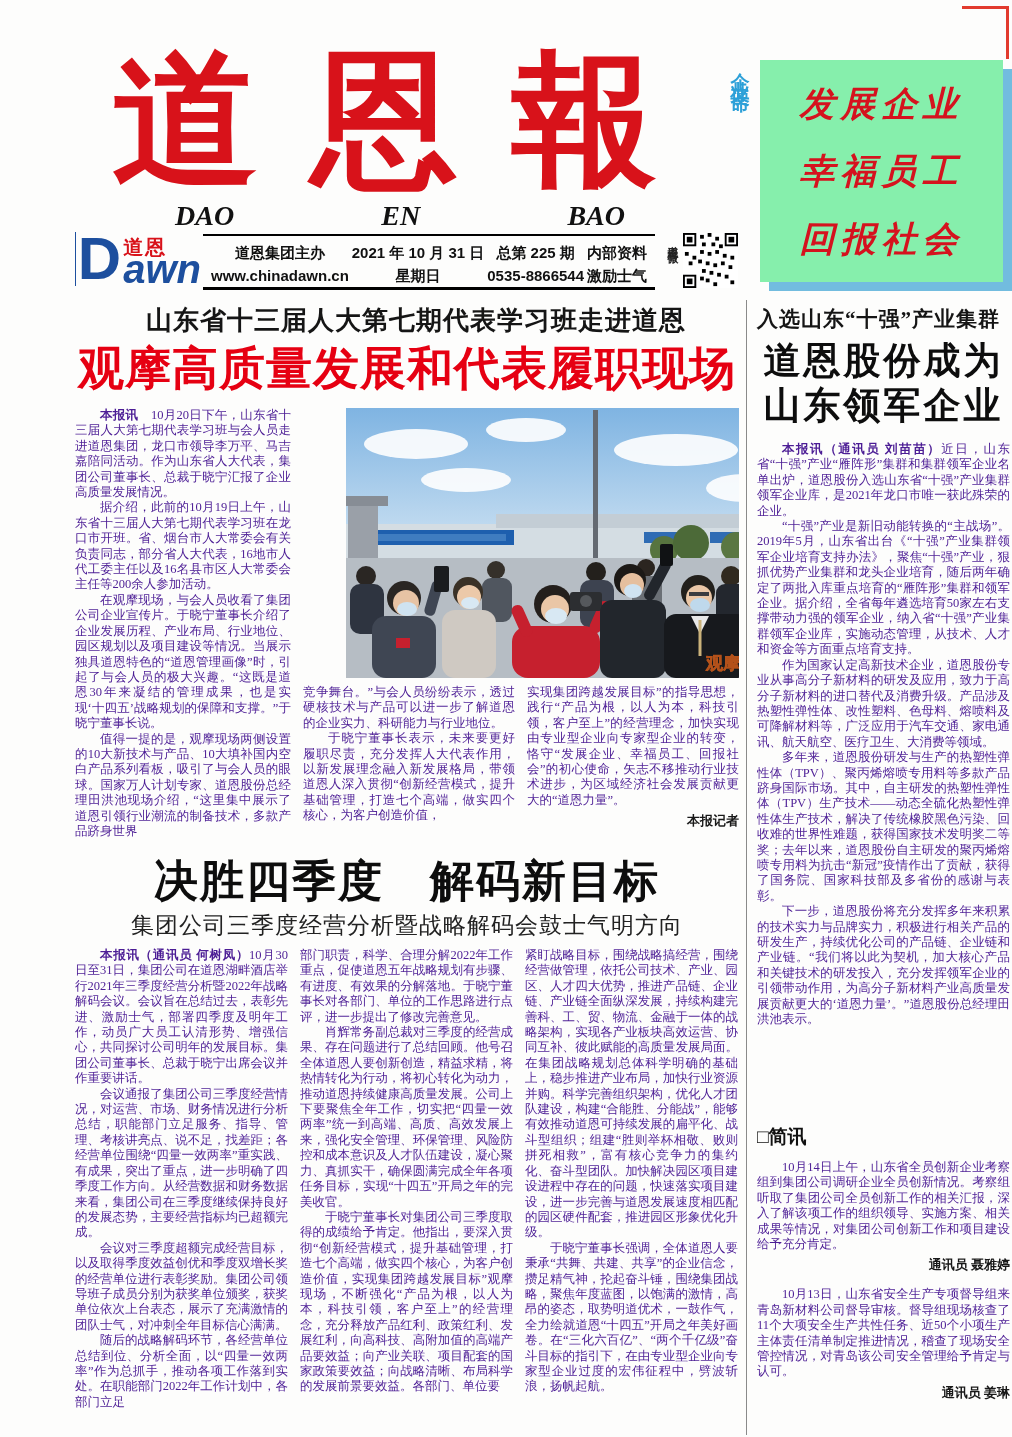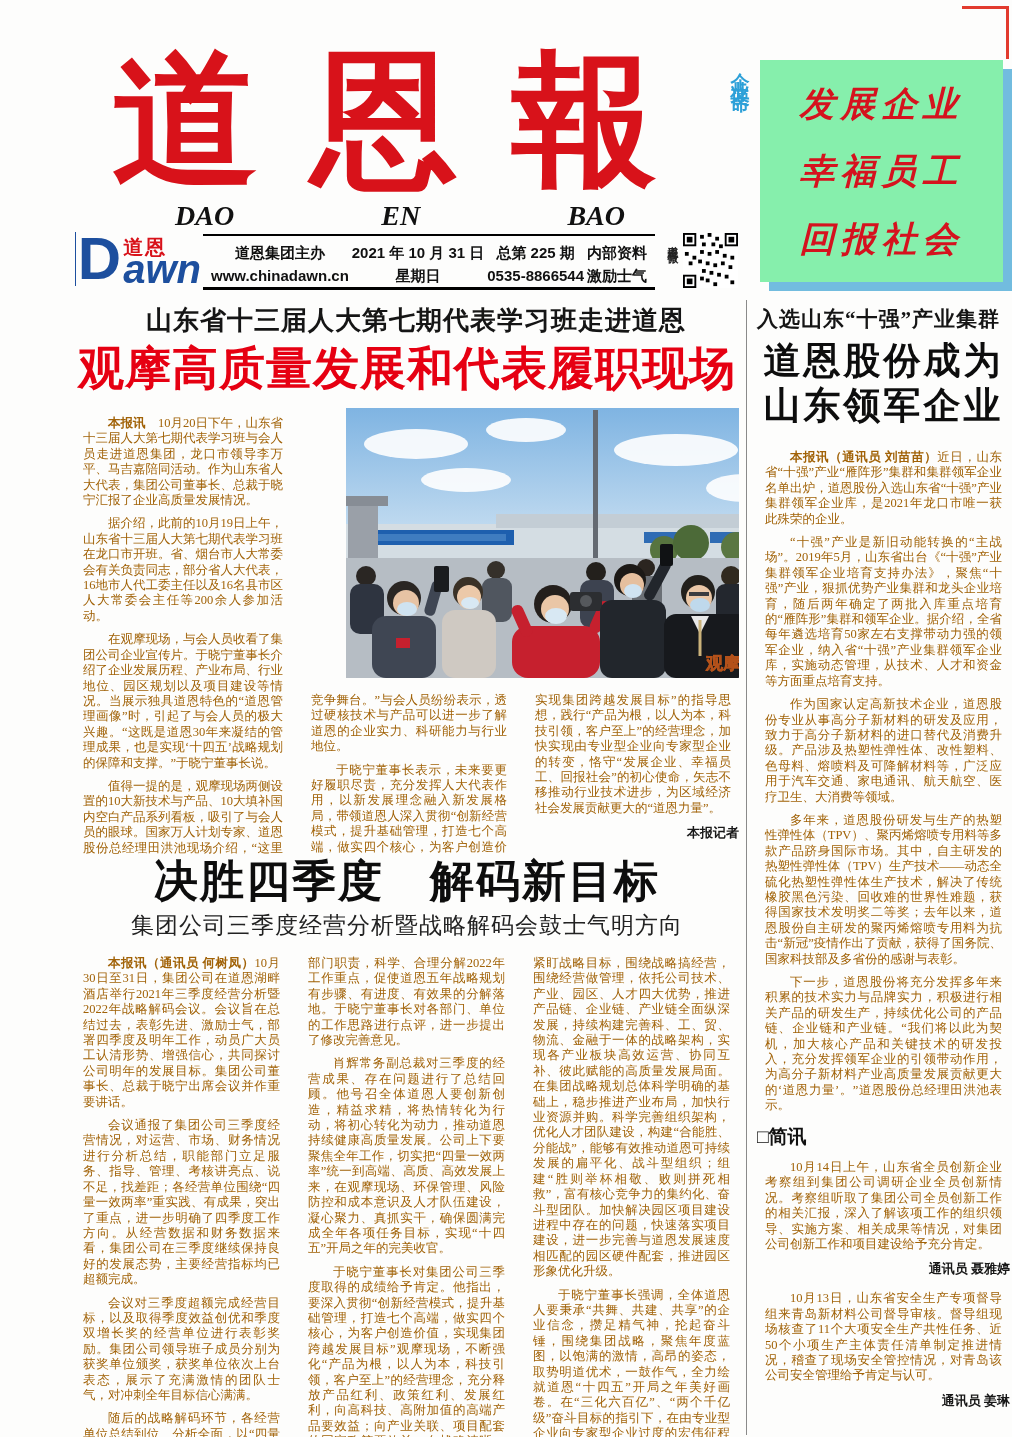--- a/index.html
+++ b/index.html
@@ -41,21 +41,21 @@
   #a1kicker{left:84px;top:303px;width:664px;text-align:center;font-size:26px;font-weight:600;
             letter-spacing:1px;color:#151515;}
   #a1head{left:75px;top:338px;width:664px;text-align:center;font-family:"Liberation Sans",sans-serif;
           font-weight:700;font-size:46px;letter-spacing:1px;color:#e60012;}
   #a1body{left:75px;top:408px;width:664px;height:446px;display:flex;gap:12px;overflow:hidden;}
   #a1c1{width:216px;flex:none;overflow:hidden;}
   #a1right{width:436px;flex:none;display:flex;flex-direction:column;}
   #photo{width:436px;height:270px;position:relative;flex:none;padding-left:43px;}
   #a1sub{display:flex;gap:12px;margin-top:7px;flex:1;overflow:hidden;}
   #a1sub .sc{width:212px;overflow:hidden;}
-  .bp{font-size:12.5px;line-height:15.4px;text-align:justify;text-indent:2em;margin:8px;color:#a16207;}
+  .bp{font-size:12.5px;line-height:15.4px;text-align:justify;text-indent:2em;margin:0;color:#4c1d95;}
   .bp b{font-weight:bold;}
   .noind{text-indent:0;}
   .byline{text-align:right;font-weight:bold;font-size:13px;margin-top:4px;}
   
   #a2head{left:75px;top:852px;width:664px;text-align:center;font-family:"Liberation Sans",sans-serif;
           font-weight:900;font-size:44px;color:#0d0d0d;letter-spacing:2px;}
   #a2sub{left:75px;top:910px;width:664px;text-align:center;font-size:23px;font-weight:500;color:#222;letter-spacing:1px;}
   #a2body{left:75px;top:948px;width:664px;height:489px;display:flex;gap:12px;overflow:hidden;}
   #a2body .col{width:213px;overflow:hidden;}
   
@@ -297,21 +297,21 @@
 <div class="abs" id="a2sub">集团公司三季度经营分析暨战略解码会鼓士气明方向</div>
 <div class="abs" id="a2body">
   <div class="col">
     <p class="bp"><b>本报讯（通讯员 何树凤）</b><span>10月30日至31日，集团公司在道恩湖畔酒店举行2021年三季度经营分析暨2022年战略解码会议。会议旨在总结过去，表彰先进、激励士气，部署四季度及明年工作，动员广大员工认清形势、增强信心，共同探讨公司明年的发展目标。集团公司董事长、总裁于晓宁出席会议并作重要讲话。</span></p>
     <p class="bp">会议通报了集团公司三季度经营情况，对运营、市场、财务情况进行分析总结，职能部门立足服务、指导、管理、考核讲亮点、说不足，找差距；各经营单位围绕“四量一效两率”重实践、有成果，突出了重点，进一步明确了四季度工作方向。从经营数据和财务数据来看，集团公司在三季度继续保持良好的发展态势，主要经营指标均已超额完成。</p>
     <p class="bp">会议对三季度超额完成经营目标，以及取得季度效益创优和季度双增长奖的经营单位进行表彰奖励。集团公司领导班子成员分别为获奖单位颁奖，获奖单位依次上台表态，展示了充满激情的团队士气，对冲刺全年目标信心满满。</p>
     <p class="bp">随后的战略解码环节，各经营单位总结到位、分析全面，以“四量一效两率”作为总抓手，推动各项工作落到实处。在职能部门2022年工作计划中，各部门立足</p>
   </div>
   <div class="col">
     <p class="bp noind">部门职责，科学、合理分解2022年工作重点，促使道恩五年战略规划有步骤、有进度、有效果的分解落地。于晓宁董事长对各部门、单位的工作思路进行点评，进一步提出了修改完善意见。</p>
-    <p class="bp">肖辉常务副总裁对三季度的经营成果、存在问题进行了总结回顾。他号召全体道恩人要创新创造，精益求精，将热情转化为行动，将初心转化为动力，推动道恩持续健康高质量发展。公司上下要聚焦全年工作，切实把“四量一效两率”统一到高端、高质、高效发展上来，在观摩现场、环保管理、风险防控和成本意识及人才队伍建设，凝心聚力、真抓实干，确保圆满完成全年各项任务目标，实现“十四五”开局之年的完美收官。</p>
+    <p class="bp">肖辉常务副总裁对三季度的经营成果、存在问题进行了总结回顾。他号召全体道恩人要创新创造，精益求精，将热情转化为行动，将初心转化为动力，推动道恩持续健康高质量发展。公司上下要聚焦全年工作，切实把“四量一效两率”统一到高端、高质、高效发展上来，强化安全管理、环保管理、风险防控和成本意识及人才队伍建设，凝心聚力、真抓实干，确保圆满完成全年各项任务目标，实现“十四五”开局之年的完美收官。</p>
     <p class="bp">于晓宁董事长对集团公司三季度取得的成绩给予肯定。他指出，要深入贯彻“创新经营模式，提升基础管理，打造七个高端，做实四个核心，为客户创造价值，实现集团跨越发展目标”观摩现场，不断强化“产品为根，以人为本，科技引领，客户至上”的经营理念，充分释放产品红利、政策红利、发展红利，向高科技、高附加值的高端产品要效益；向产业关联、项目配套的国家政策要效益；向战略清晰、布局科学的发展前景要效益。各部门、单位要</p>
   </div>
   <div class="col">
     <p class="bp noind">紧盯战略目标，围绕战略搞经营，围绕经营做管理，依托公司技术、产业、园区、人才四大优势，推进产品链、企业链、产业链全面纵深发展，持续构建完善科、工、贸、物流、金融于一体的战略架构，实现各产业板块高效运营、协同互补、彼此赋能的高质量发展局面。在集团战略规划总体科学明确的基础上，稳步推进产业布局，加快行业资源并购。科学完善组织架构，优化人才团队建设，构建“合能胜、分能战”，能够有效推动道恩可持续发展的扁平化、战斗型组织；组建“胜则举杯相敬、败则拼死相救”，富有核心竞争力的集约化、奋斗型团队。加快解决园区项目建设进程中存在的问题，快速落实项目建设，进一步完善与道恩发展速度相匹配的园区硬件配套，推进园区形象优化升级。</p>
     <p class="bp">于晓宁董事长强调，全体道恩人要秉承“共舞、共建、共享”的企业信念，攒足精气神，抡起奋斗锤，围绕集团战略，聚焦年度蓝图，以饱满的激情，高昂的姿态，取势明道优术，一鼓作气，全力绘就道恩“十四五”开局之年美好画卷。在“三化六百亿”、“两个千亿级”奋斗目标的指引下，在由专业型企业向专家型企业过度的宏伟征程中，劈波斩浪，扬帆起航。</p>
   </div>
 </div>
 
 <div class="abs" id="a3kicker">入选山东“十强”产业集群</div>
 <div class="abs" id="a3title">

